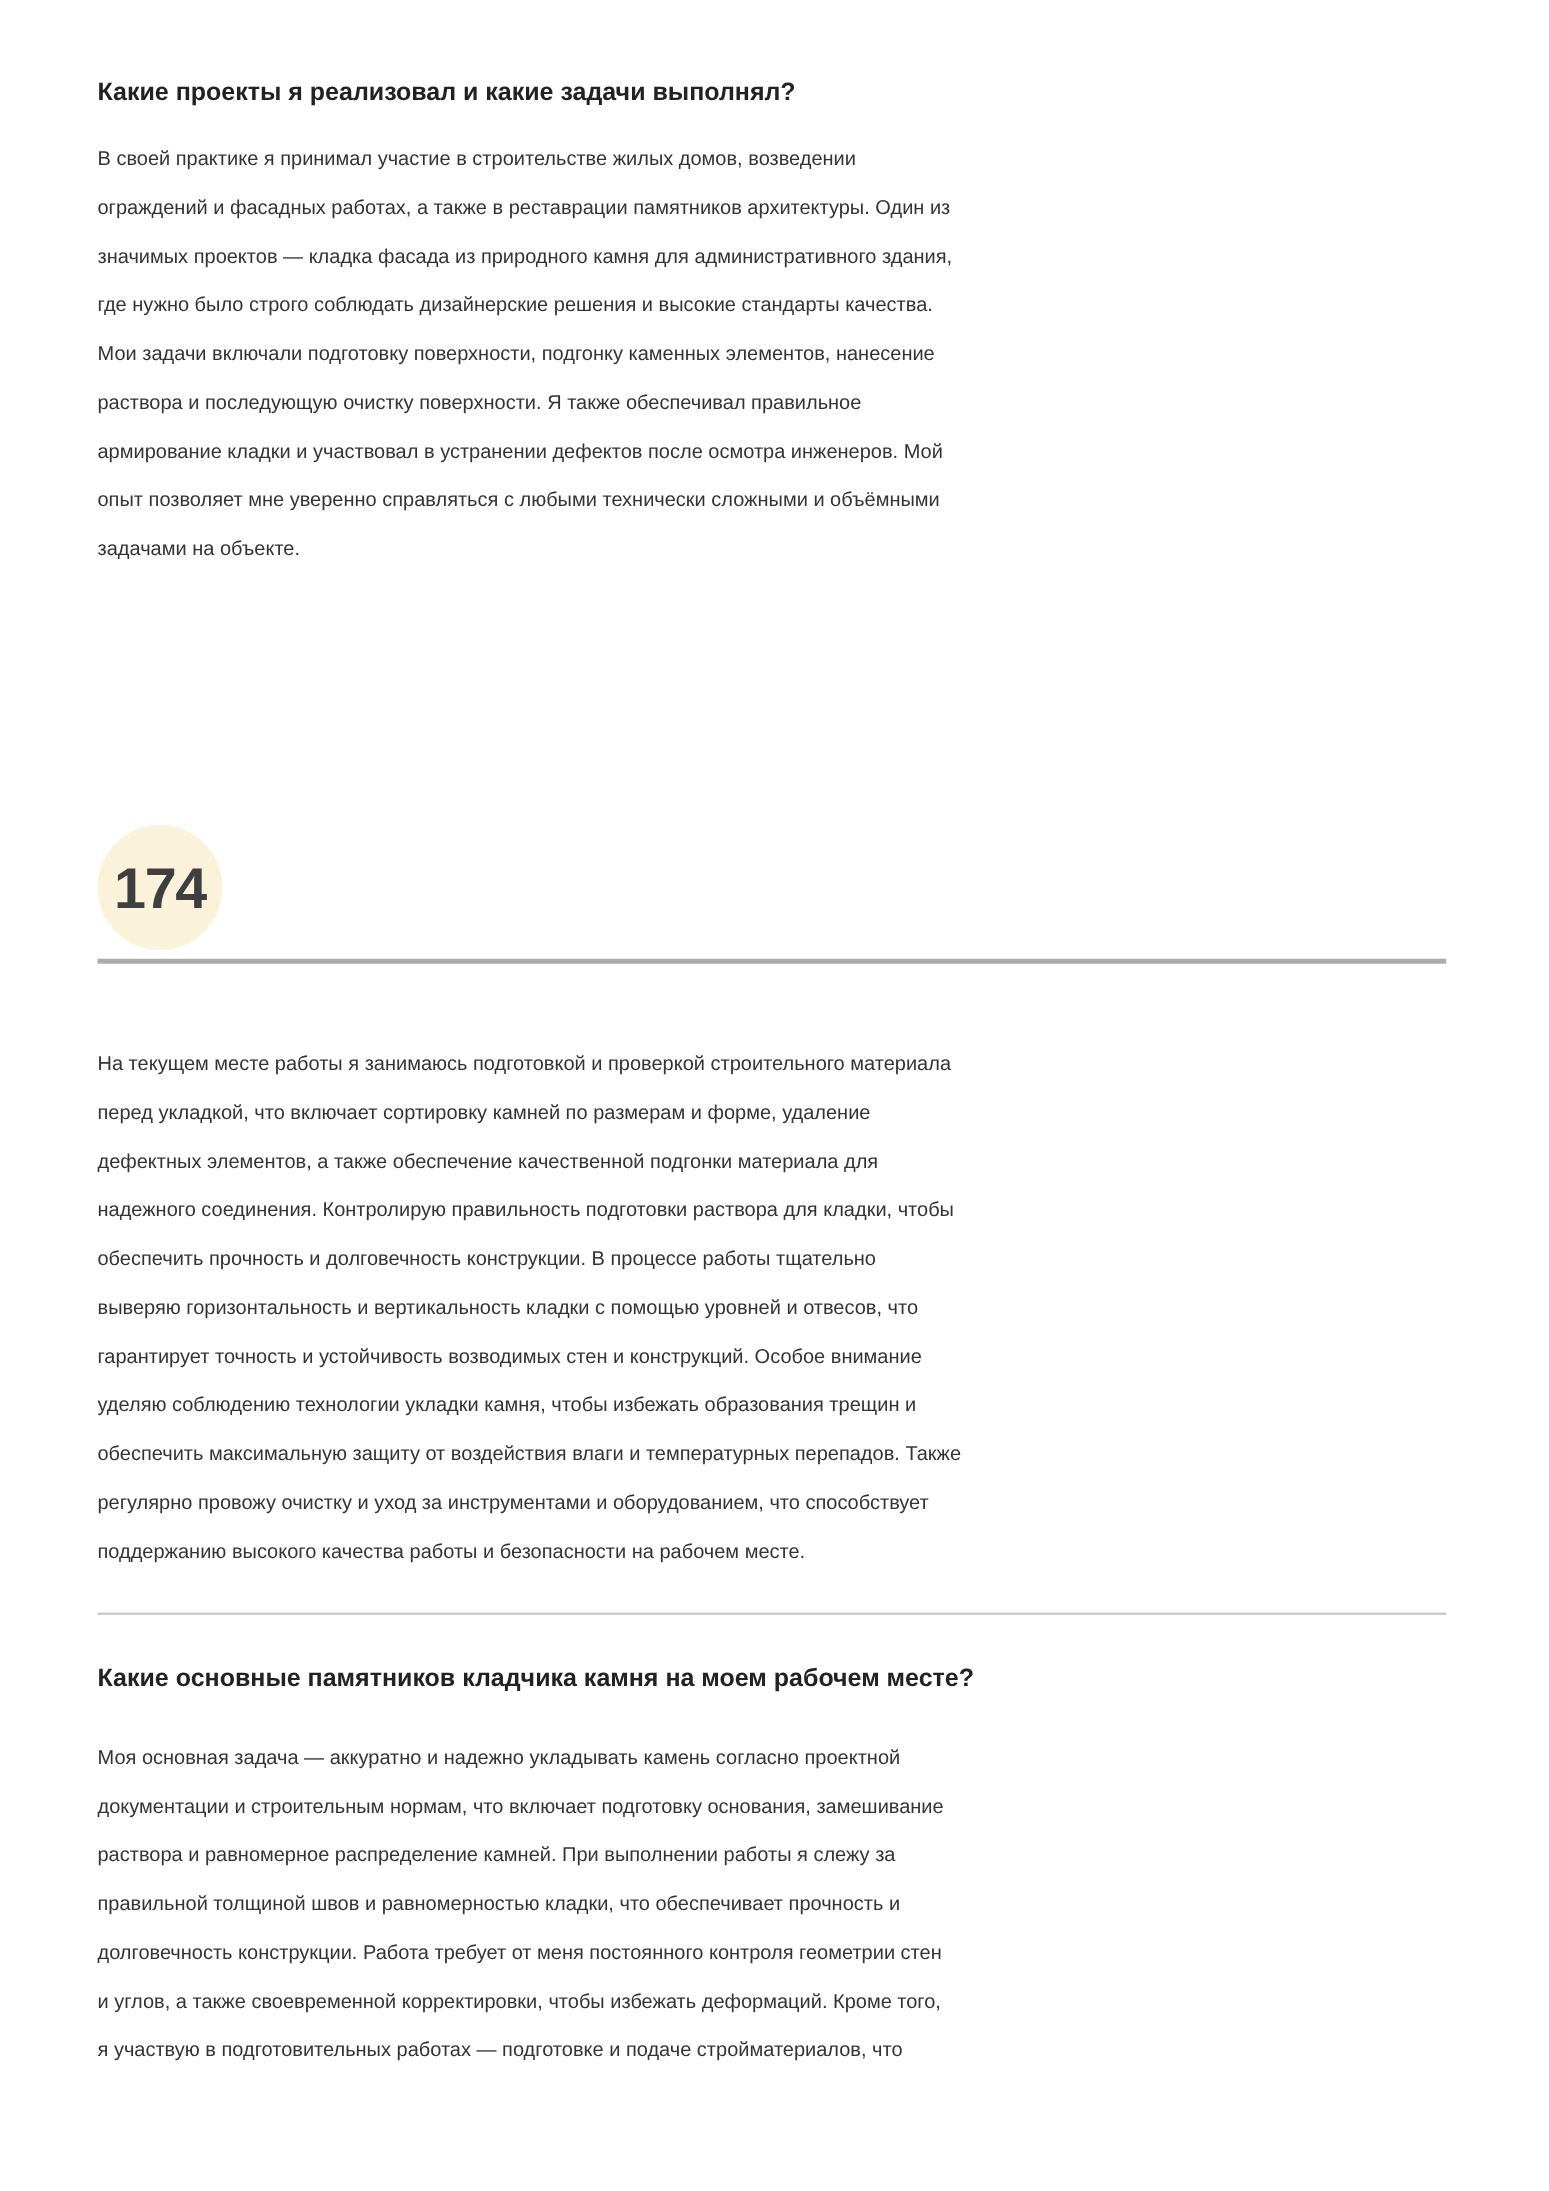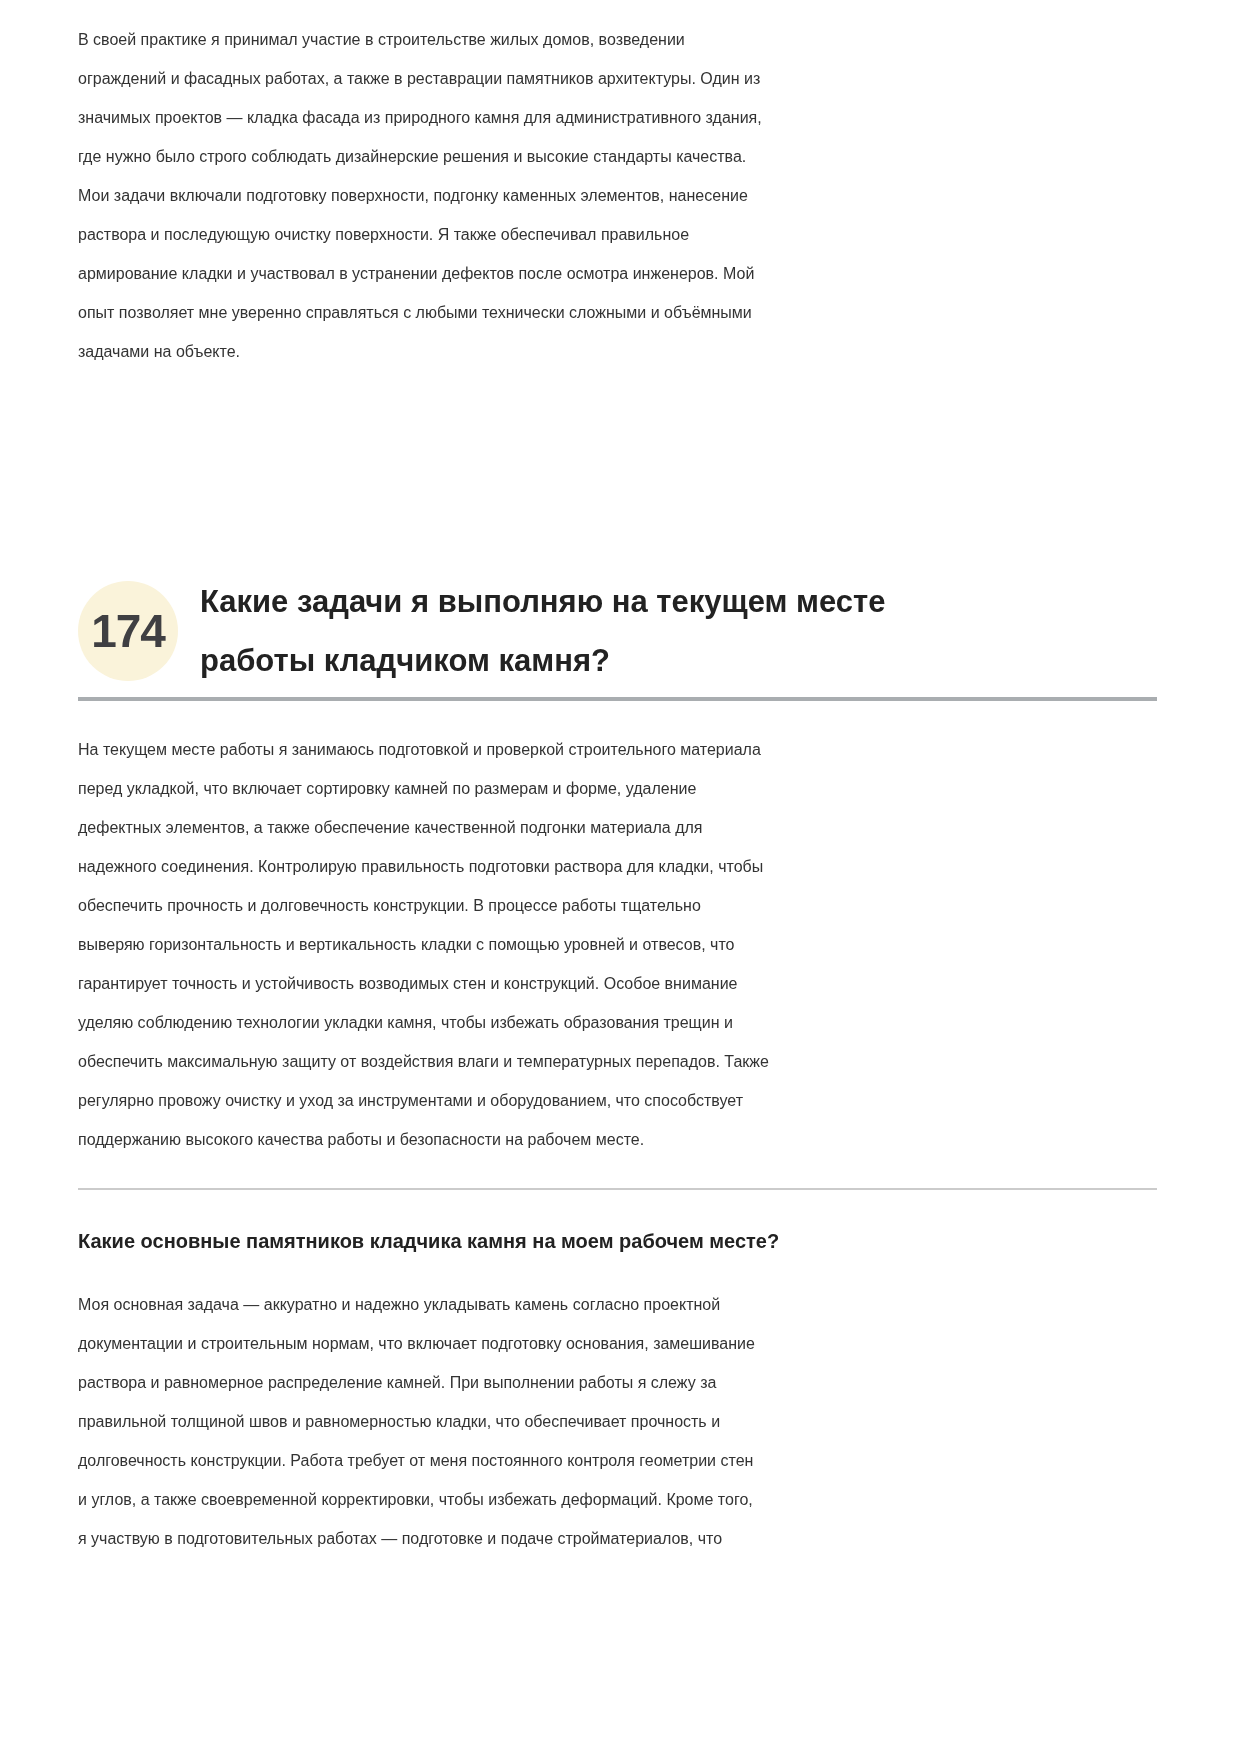--- a/index.html
+++ b/index.html
@@ -78,48 +78,47 @@
     margin-top: 7px;
     height: 4px;
     background: var(--divider-strong, #a9adb0);
   }
   .divider-light {
     margin-top: 29px;
     height: 2px;
     background: var(--divider-light, #cbcbcb);
   }
 
-  .section-answer { margin-top: 29px; }
+  .section-answer { margin-top: 61px; }
 
   .qa-duties .question-heading { margin-top: 37px; }
   .qa-duties .answer-paragraph { margin-top: 30px; }
 </style>
 </head>
 <body>
 
 <div class="page">
 
   <section class="qa-prev">
+    <h3 class="question-heading">Какие проекты я реализовал и какие задачи выполнял?</h3>
     <p class="answer-paragraph">В своей практике я принимал участие в строительстве жилых домов, возведении
 ограждений и фасадных работах, а также в реставрации памятников архитектуры. Один из
 значимых проектов — кладка фасада из природного камня для административного здания,
 где нужно было строго соблюдать дизайнерские решения и высокие стандарты качества.
 Мои задачи включали подготовку поверхности, подгонку каменных элементов, нанесение
 раствора и последующую очистку поверхности. Я также обеспечивал правильное
 армирование кладки и участвовал в устранении дефектов после осмотра инженеров. Мой
 опыт позволяет мне уверенно справляться с любыми технически сложными и объёмными
 задачами на объекте.</p>
   </section>
 
   <header class="section-header">
     <div class="badge">
       <span class="badge-number">174</span>
     </div>
-    <h2 class="section-title">Какие задачи я выполняю на текущем месте
-работы кладчиком камня?</h2>
   </header>
 
   <div class="divider divider-strong"></div>
 
   <p class="answer-paragraph section-answer">На текущем месте работы я занимаюсь подготовкой и проверкой строительного материала
 перед укладкой, что включает сортировку камней по размерам и форме, удаление
 дефектных элементов, а также обеспечение качественной подгонки материала для
 надежного соединения. Контролирую правильность подготовки раствора для кладки, чтобы
 обеспечить прочность и долговечность конструкции. В процессе работы тщательно
 выверяю горизонтальность и вертикальность кладки с помощью уровней и отвесов, что

